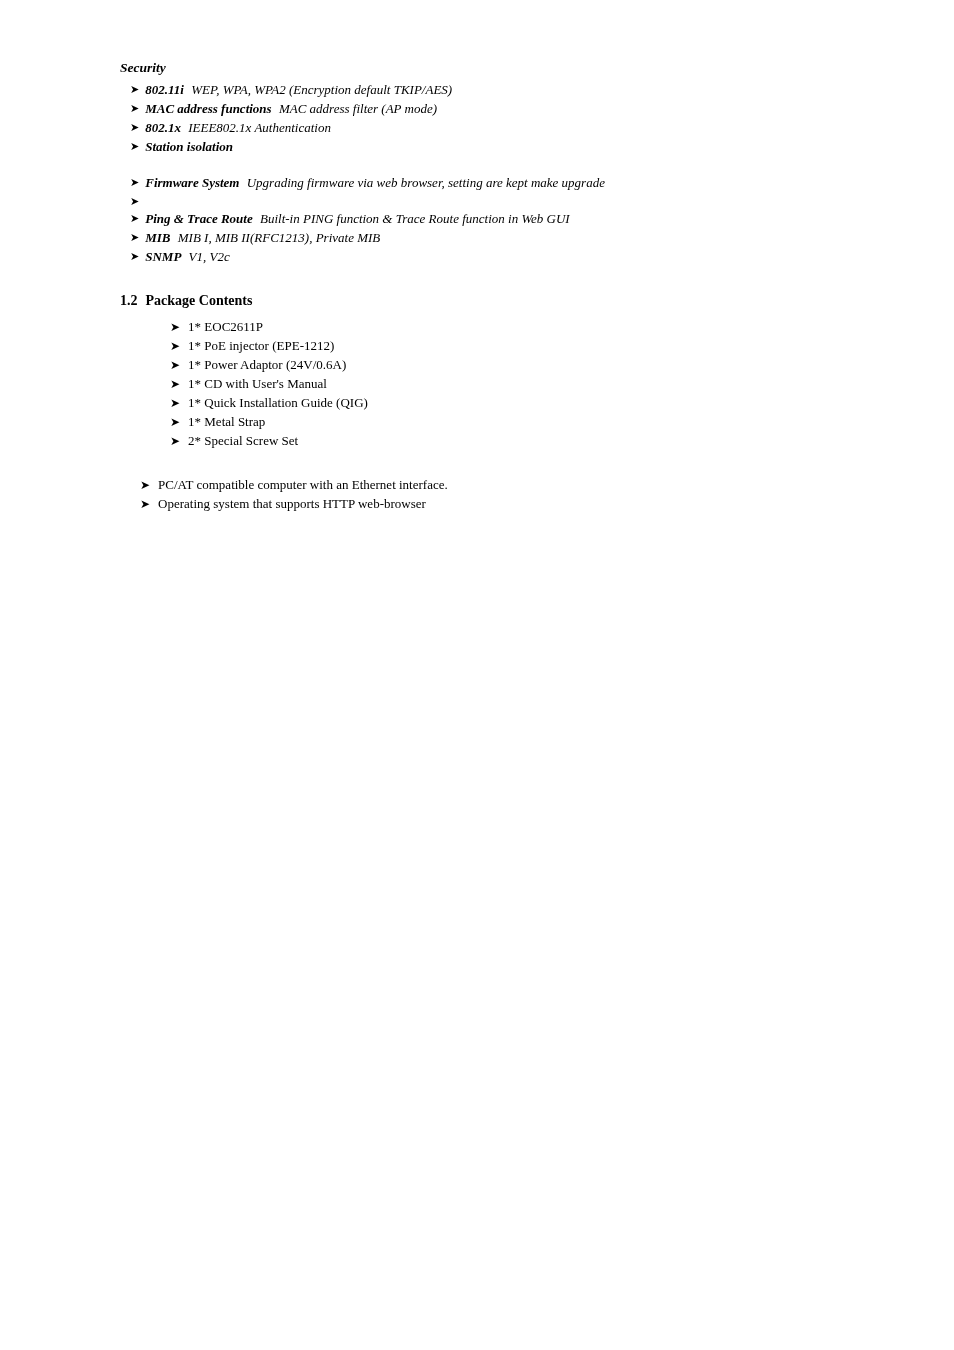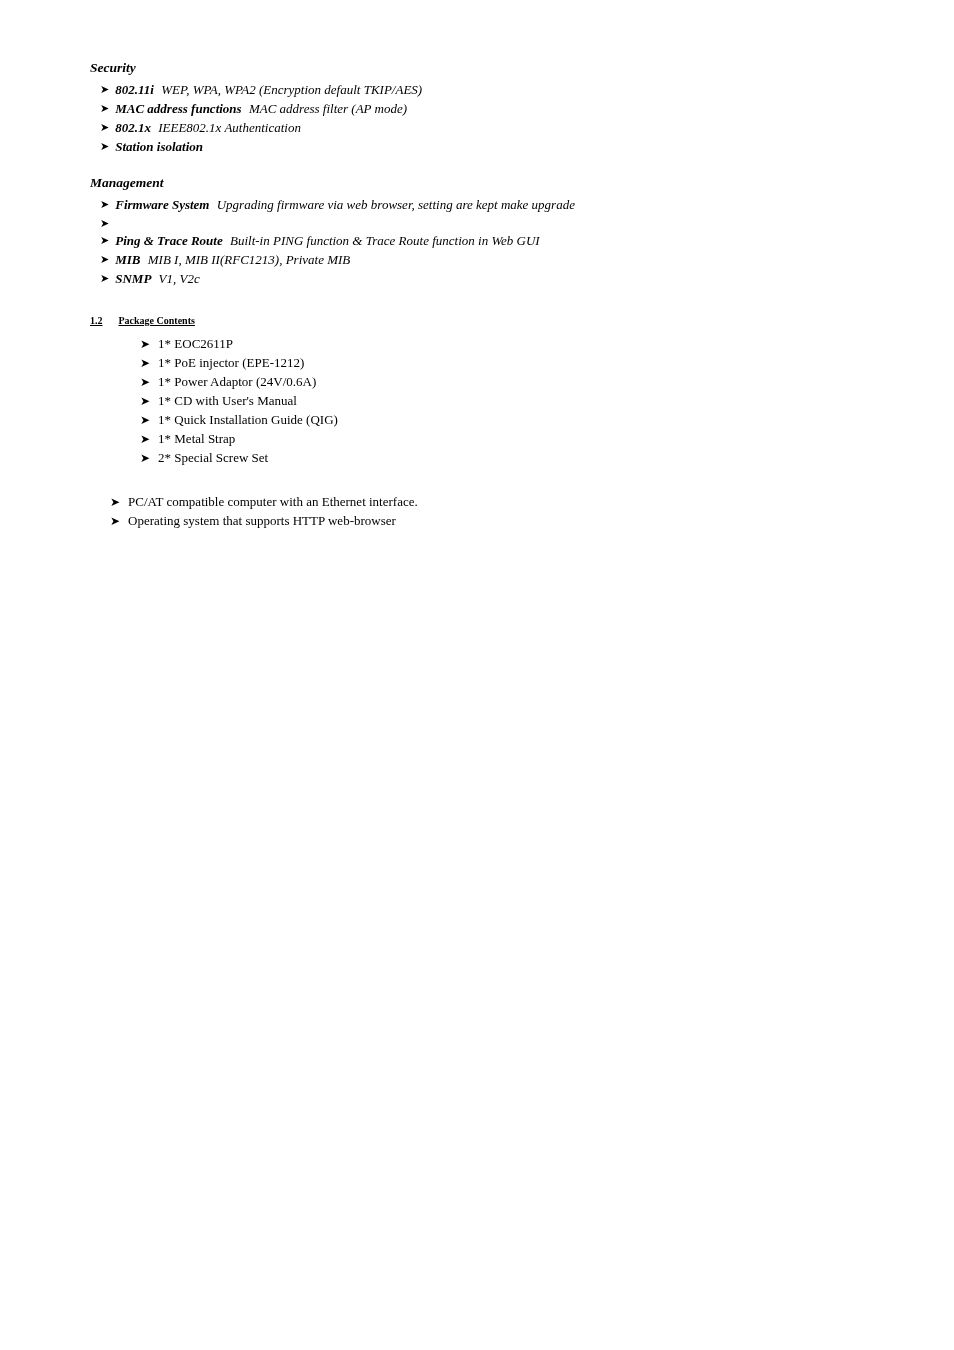--- a/index.html
+++ b/index.html
@@ -11,21 +11,21 @@
     body {
       background: #ffffff;
       font-family: 'Times New Roman', Times, serif;
       font-size: 13px;
       color: #000000;
       width: 954px;
       min-height: 1350px;
     }
 
     .page {
-      padding: 60px 100px 60px 90px;
+      padding: 60px 100px 60px 120px;
       max-width: 954px;
     }
 
     .section-heading {
       font-weight: bold;
       font-style: italic;
       font-size: 13.5px;
       margin-bottom: 6px;
     }
 
@@ -65,27 +65,26 @@
     .section-block {
       margin-bottom: 20px;
     }
 
     .numbered-section {
       margin-top: 28px;
       margin-bottom: 16px;
     }
 
     .numbered-heading {
-      font-size: 10px;
+      font-size: 14px;
       font-weight: bold;
       margin-bottom: 10px;
       display: flex;
       align-items: baseline;
-      gap: 16px;
-      text-decoration: underline;
+      gap: 8px;
     }
 
     .numbered-heading .num {
       font-weight: bold;
     }
 
     .body-text {
       font-size: 13px;
       text-align: justify;
       margin-bottom: 10px;
@@ -158,21 +157,20 @@
         <span class="arrow">➤</span>
         <span>
           <span class="item-label">Station isolation</span>
           <span class="item-desc"></span>
         </span>
       </li>
     </ul>
   </div>
 
   <div class="section-block">
-    <div class="section-heading">Management</div>
     <ul class="bullet-list">
       <li>
         <span class="arrow">➤</span>
         <span>
           <span class="item-label">Firmware System</span>
           <span class="item-desc">Upgrading firmware via web browser, setting are kept make upgrade</span>
         </span>
       </li>
       <li>
         <span class="arrow">➤</span>

